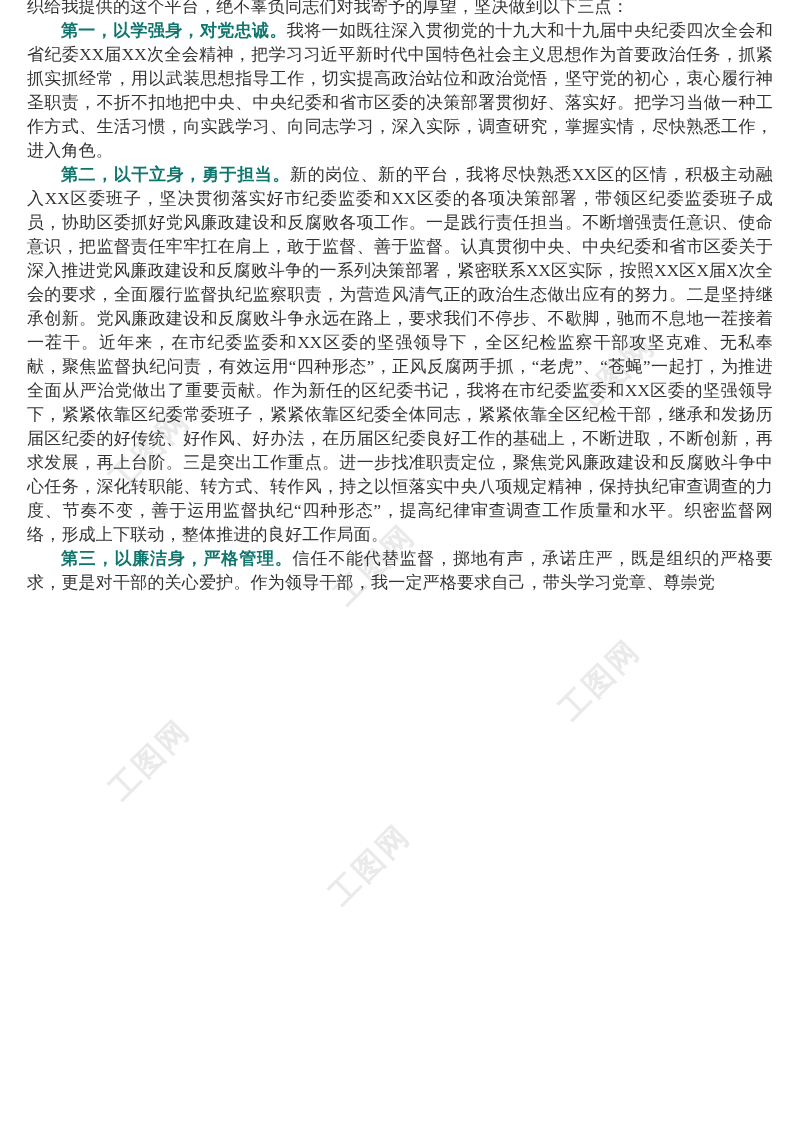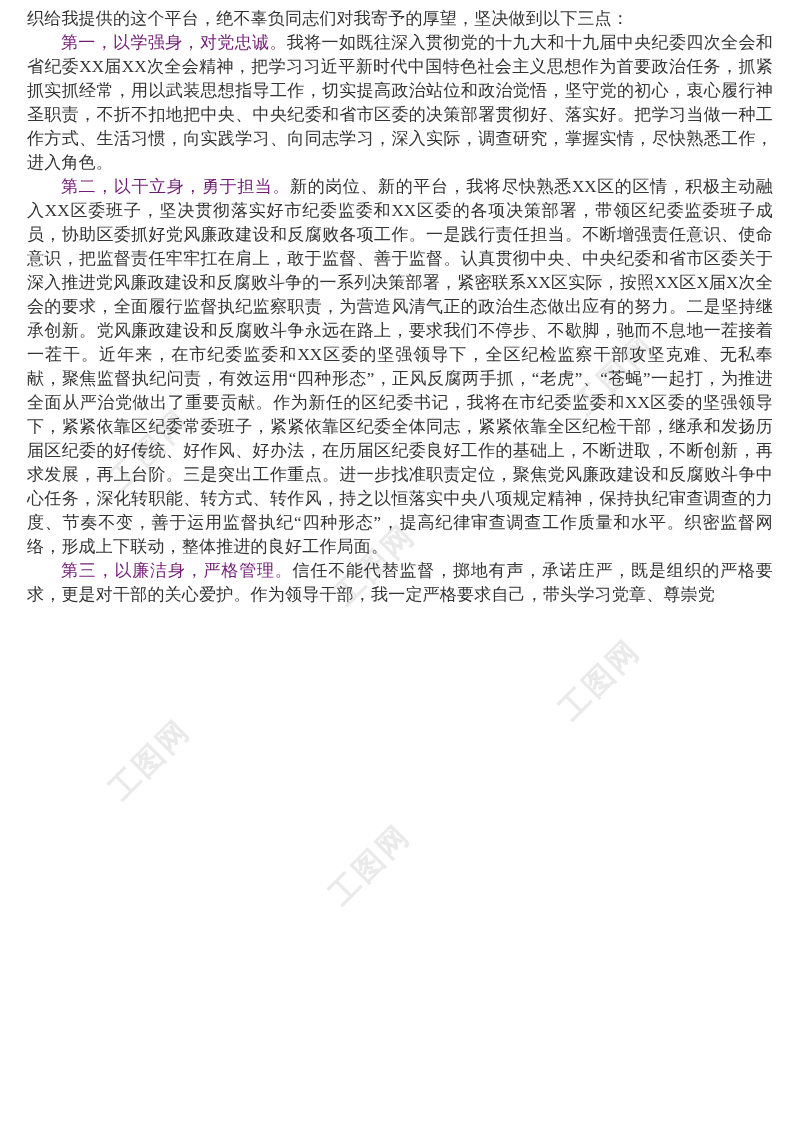--- a/index.html
+++ b/index.html
@@ -28,36 +28,36 @@
     font-size: 30px;
     font-weight: bold;
     letter-spacing: 3px;
     white-space: nowrap;
     color: #eaeaea;
   }
   .content {
     position: absolute;
     left: 27px;
     right: 27px;
-    top: 16px;
+    top: 4px;
     z-index: 1;
   }
   .text-block { display: block; }
   .text-block.first { margin-top: -9px; }
   .page-gap { height: 62px; }
   .para {
     margin: 0;
     font-size: 17px;
     line-height: 24px;
     color: #333333;
     text-align: justify;
     letter-spacing: 0.2px;
   }
   .para.indent { text-indent: 34px; }
-  .para strong { font-weight: 400; color: #701a75; }
+  .para strong { font-weight: 700; color: #0f766e; }
 </style>
 </head>
 <body>
 
 <div class="page">
   <div class="watermark-layer">
       <div class="wm" style="left: 615px; top: 375px; color: rgb(234, 234, 234);">工图网</div>
       <div class="wm" style="left: 375px; top: 565px; color: rgb(234, 234, 234);">工图网</div>
       <div class="wm" style="left: 600px; top: 680px; color: rgb(234, 234, 234);">工图网</div>
       <div class="wm" style="left: 150px; top: 760px; color: rgb(234, 234, 234);">工图网</div>

